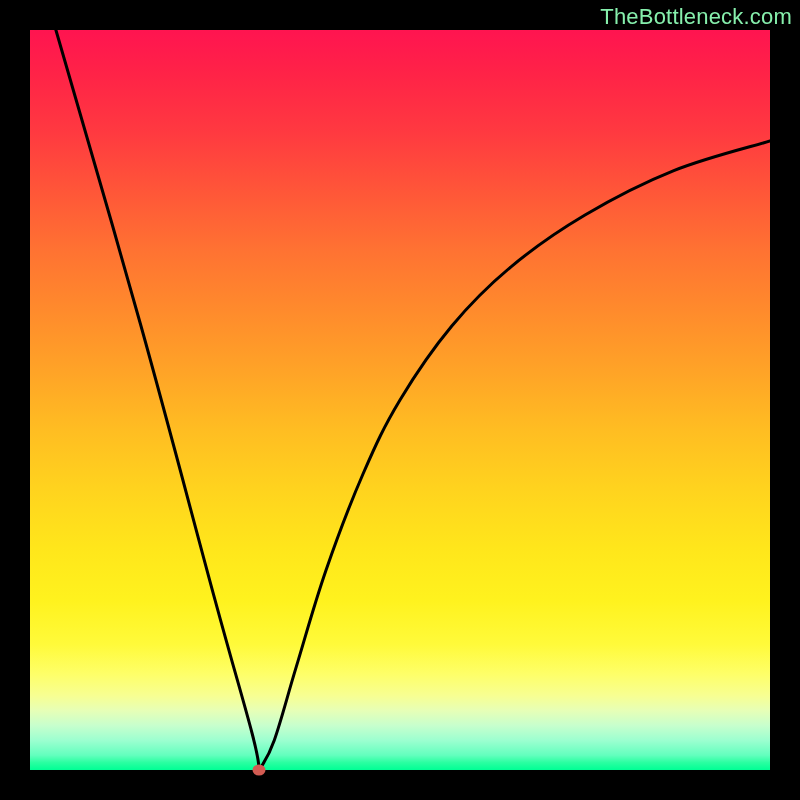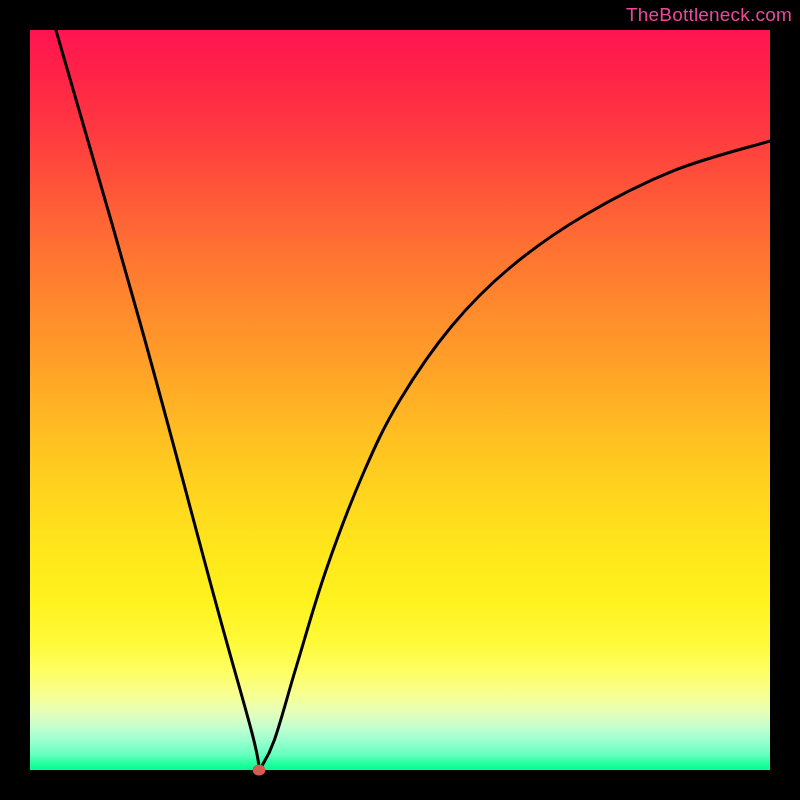--- a/index.html
+++ b/index.html
@@ -42,23 +42,23 @@
       #9cffd0 96%,
       #63ffbe 98%,
       #2affa1 99%,
       #00ff95 100%
     );
   }
   .watermark {
     position: absolute;
     top: 4px;
     right: 8px;
-    color: #ec4899;
+    color: #86efac;
     font-family: Arial, Helvetica, sans-serif;
-    font-size: 19px;
+    font-size: 22px;
     font-weight: 500;
     letter-spacing: 0.2px;
   }
   svg.curve {
     position: absolute;
     left: 0;
     top: 0;
     width: 740px;
     height: 740px;
   }

